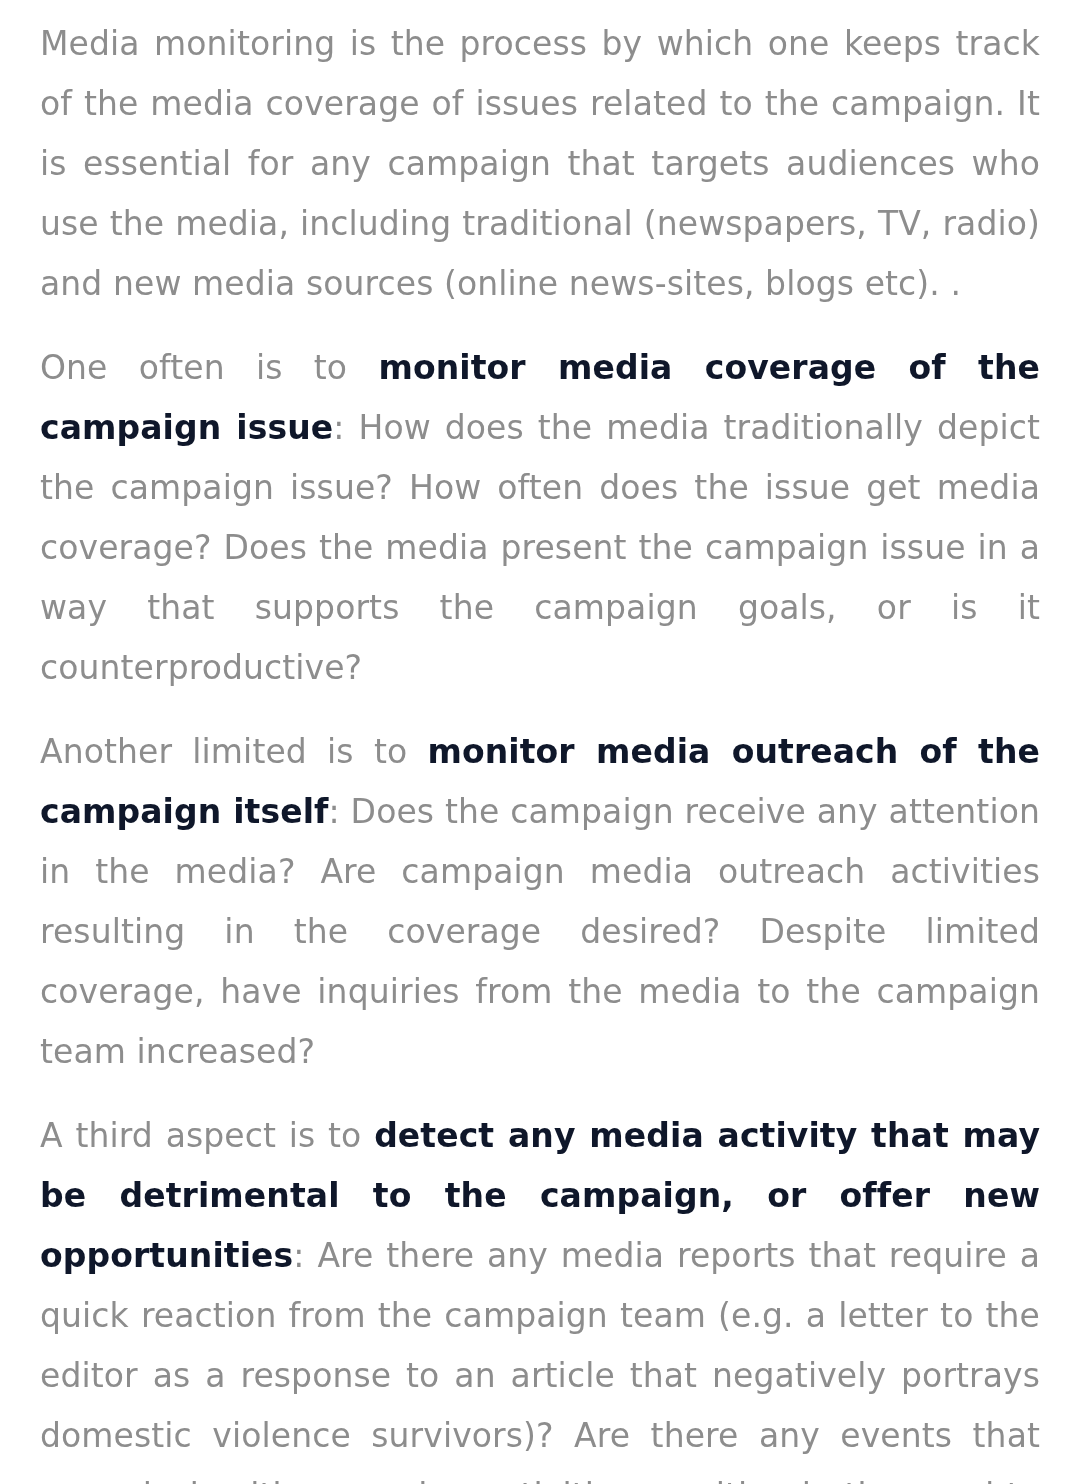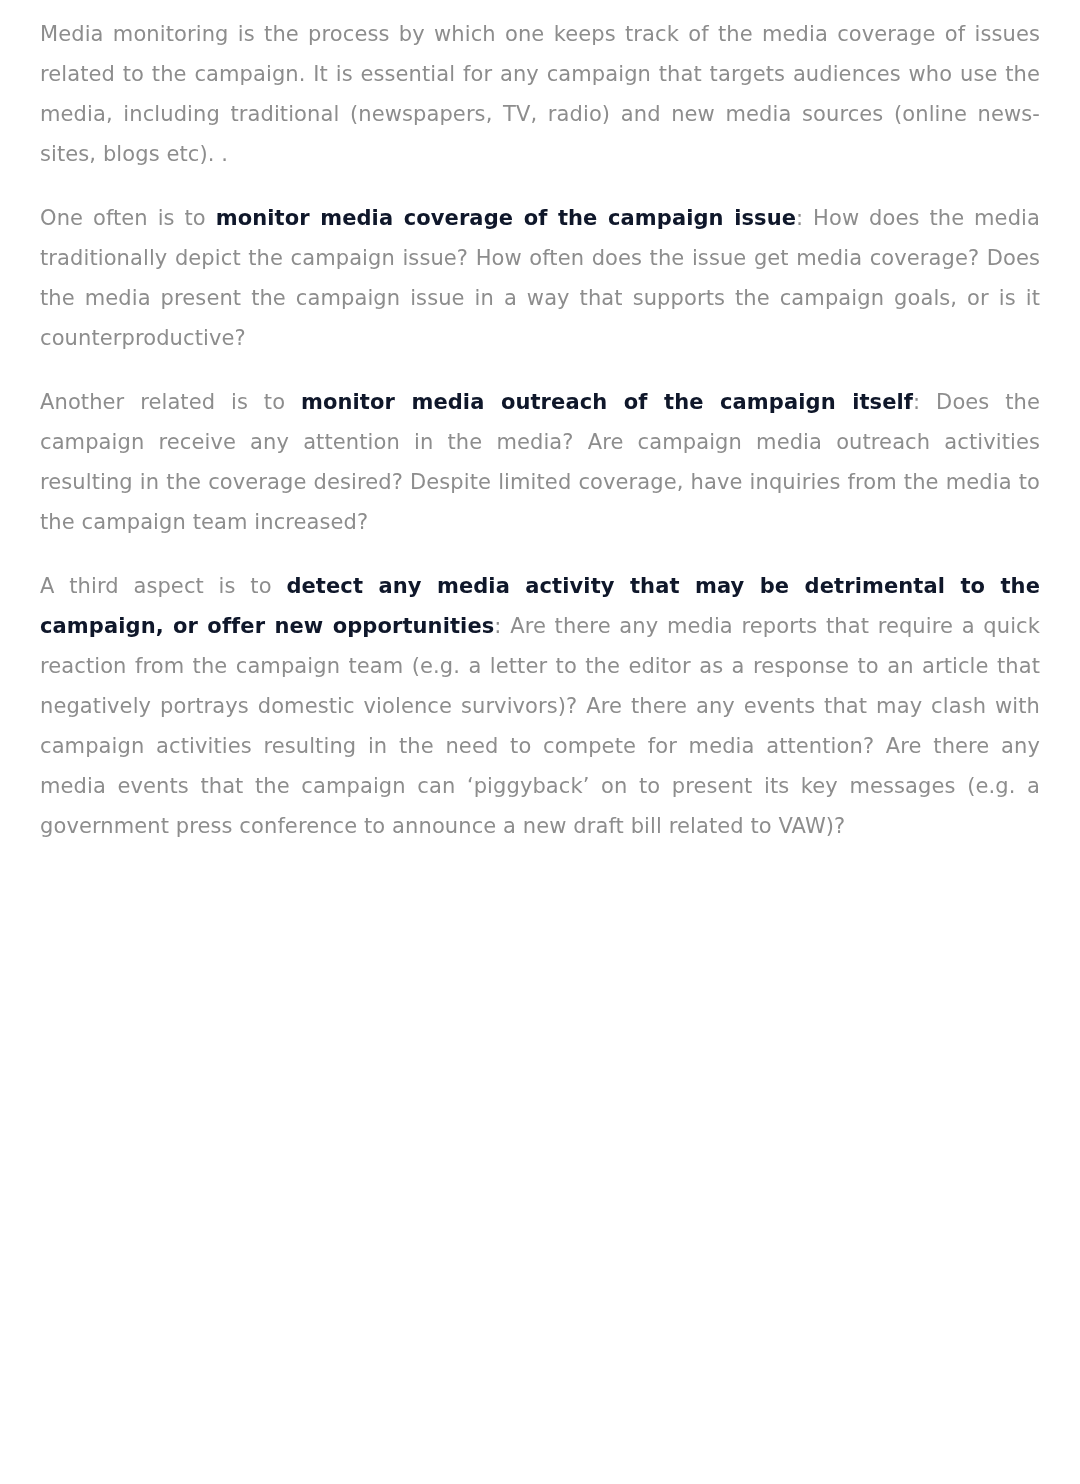--- a/index.html
+++ b/index.html
@@ -15,22 +15,22 @@
     overflow: hidden;
   }
   .page {
     box-sizing: border-box;
     width: 1080px;
     height: 1484px;
     padding: 14px 40px 0 40px;
     background: #ffffff;
   }
   .para {
-    font-size: 21px;
-    line-height: 40px;
+    font-size: 33px;
+    line-height: 60px;
     text-align: justify;
     text-justify: inter-word;
     color: #8d8d8d;
     margin: 0 0 24px 0;
     letter-spacing: 0.1px;
     font-weight: 400;
   }
   .para:last-child {
     margin-bottom: 0;
   }
@@ -39,16 +39,16 @@
     color: #0f172a;
   }
 </style>
 </head>
 <body>
 
 <div class="page">
   <div id="doc-body">
       <p class="para"><span>Media monitoring is the process by which one keeps track of the media coverage of issues related to the campaign. It is essential for any campaign that targets audiences who use the media, including traditional (newspapers, TV, radio) and new media sources (online news-sites, blogs etc). .</span></p>
       <p class="para"><span>One often is to </span><b>monitor media coverage of the campaign issue</b><span>: How does the media traditionally depict the campaign issue? How often does the issue get media coverage? Does the media present the campaign issue in a way that supports the campaign goals, or is it counterproductive?</span></p>
-      <p class="para"><span>Another related is to </span><b>monitor media outreach of the campaign itself</b><span>: Does the campaign receive any attention in the media? Are campaign media outreach activities resulting in the coverage desired? Despite limited coverage, have inquiries from the media to the campaign team increased?</span></p>
+      <p class="para"><span>Another limited is to </span><b>monitor media outreach of the campaign itself</b><span>: Does the campaign receive any attention in the media? Are campaign media outreach activities resulting in the coverage desired? Despite limited coverage, have inquiries from the media to the campaign team increased?</span></p>
       <p class="para"><span>A third aspect is to </span><b>detect any media activity that may be detrimental to the campaign, or offer new opportunities</b><span>: Are there any media reports that require a quick reaction from the campaign team (e.g. a letter to the editor as a response to an article that negatively portrays domestic violence survivors)? Are there any events that may clash with campaign activities resulting in the need to compete for media attention? Are there any media events that the campaign can ‘piggyback’ on to present its key messages (e.g. a government press conference to announce a new draft bill related to VAW)?</span></p>
     </div>
 </div>
 
 </body></html>

